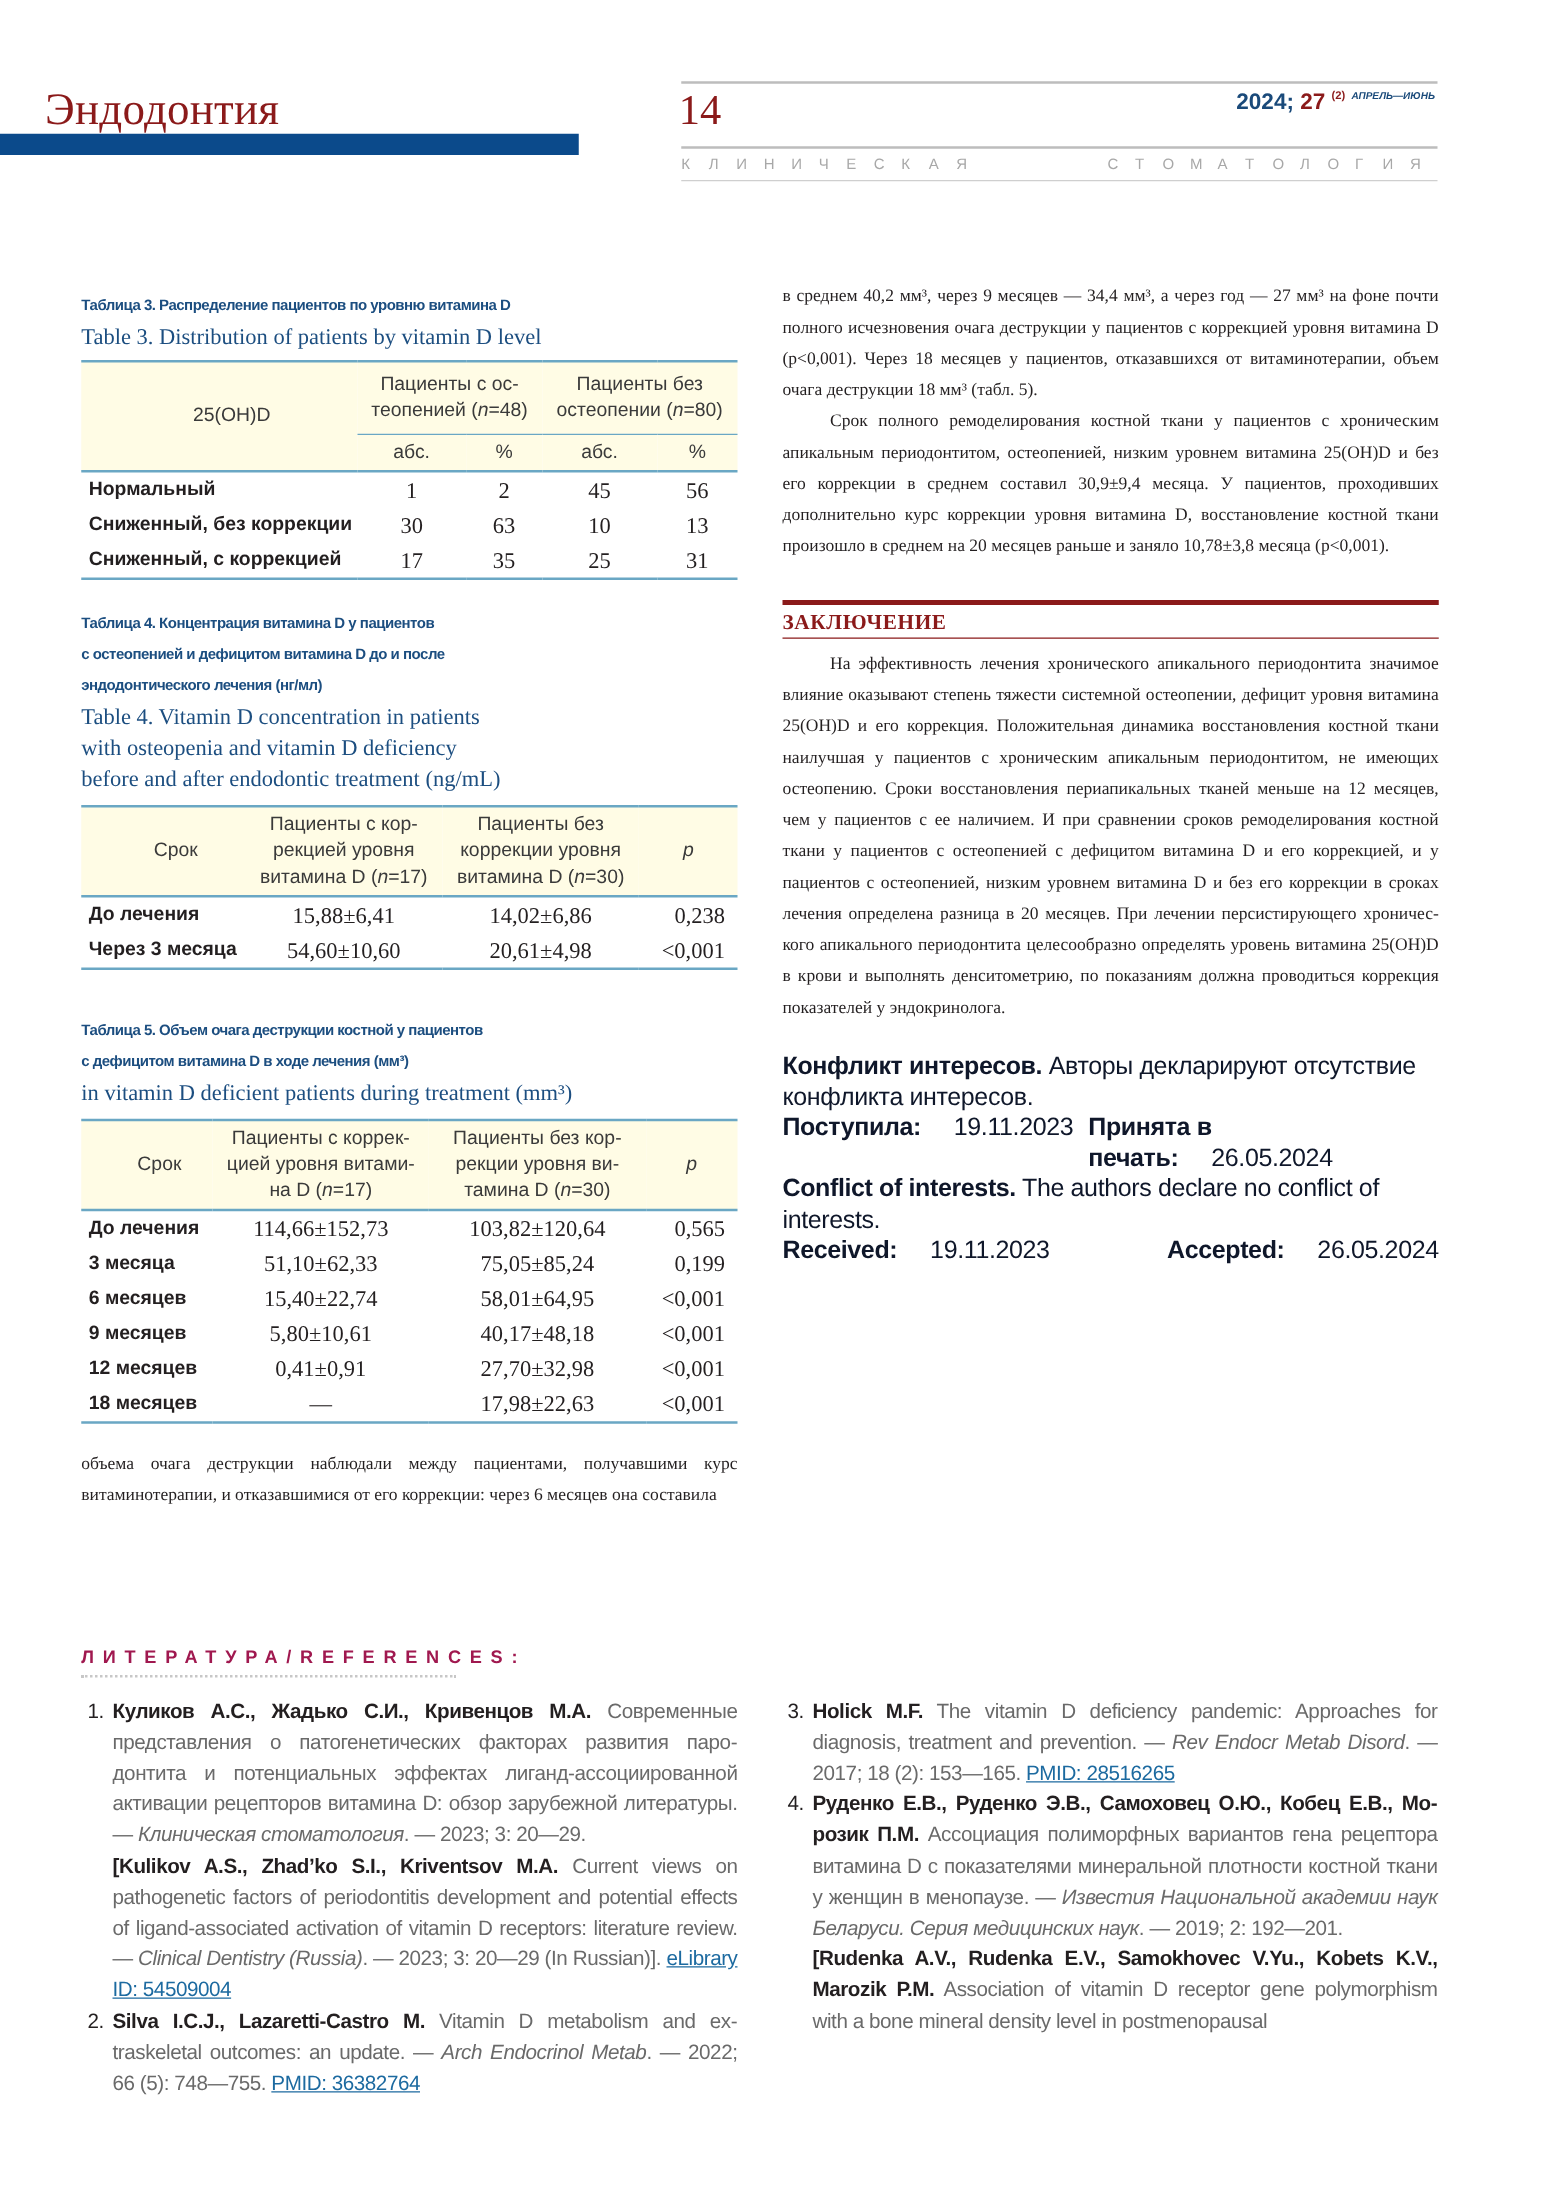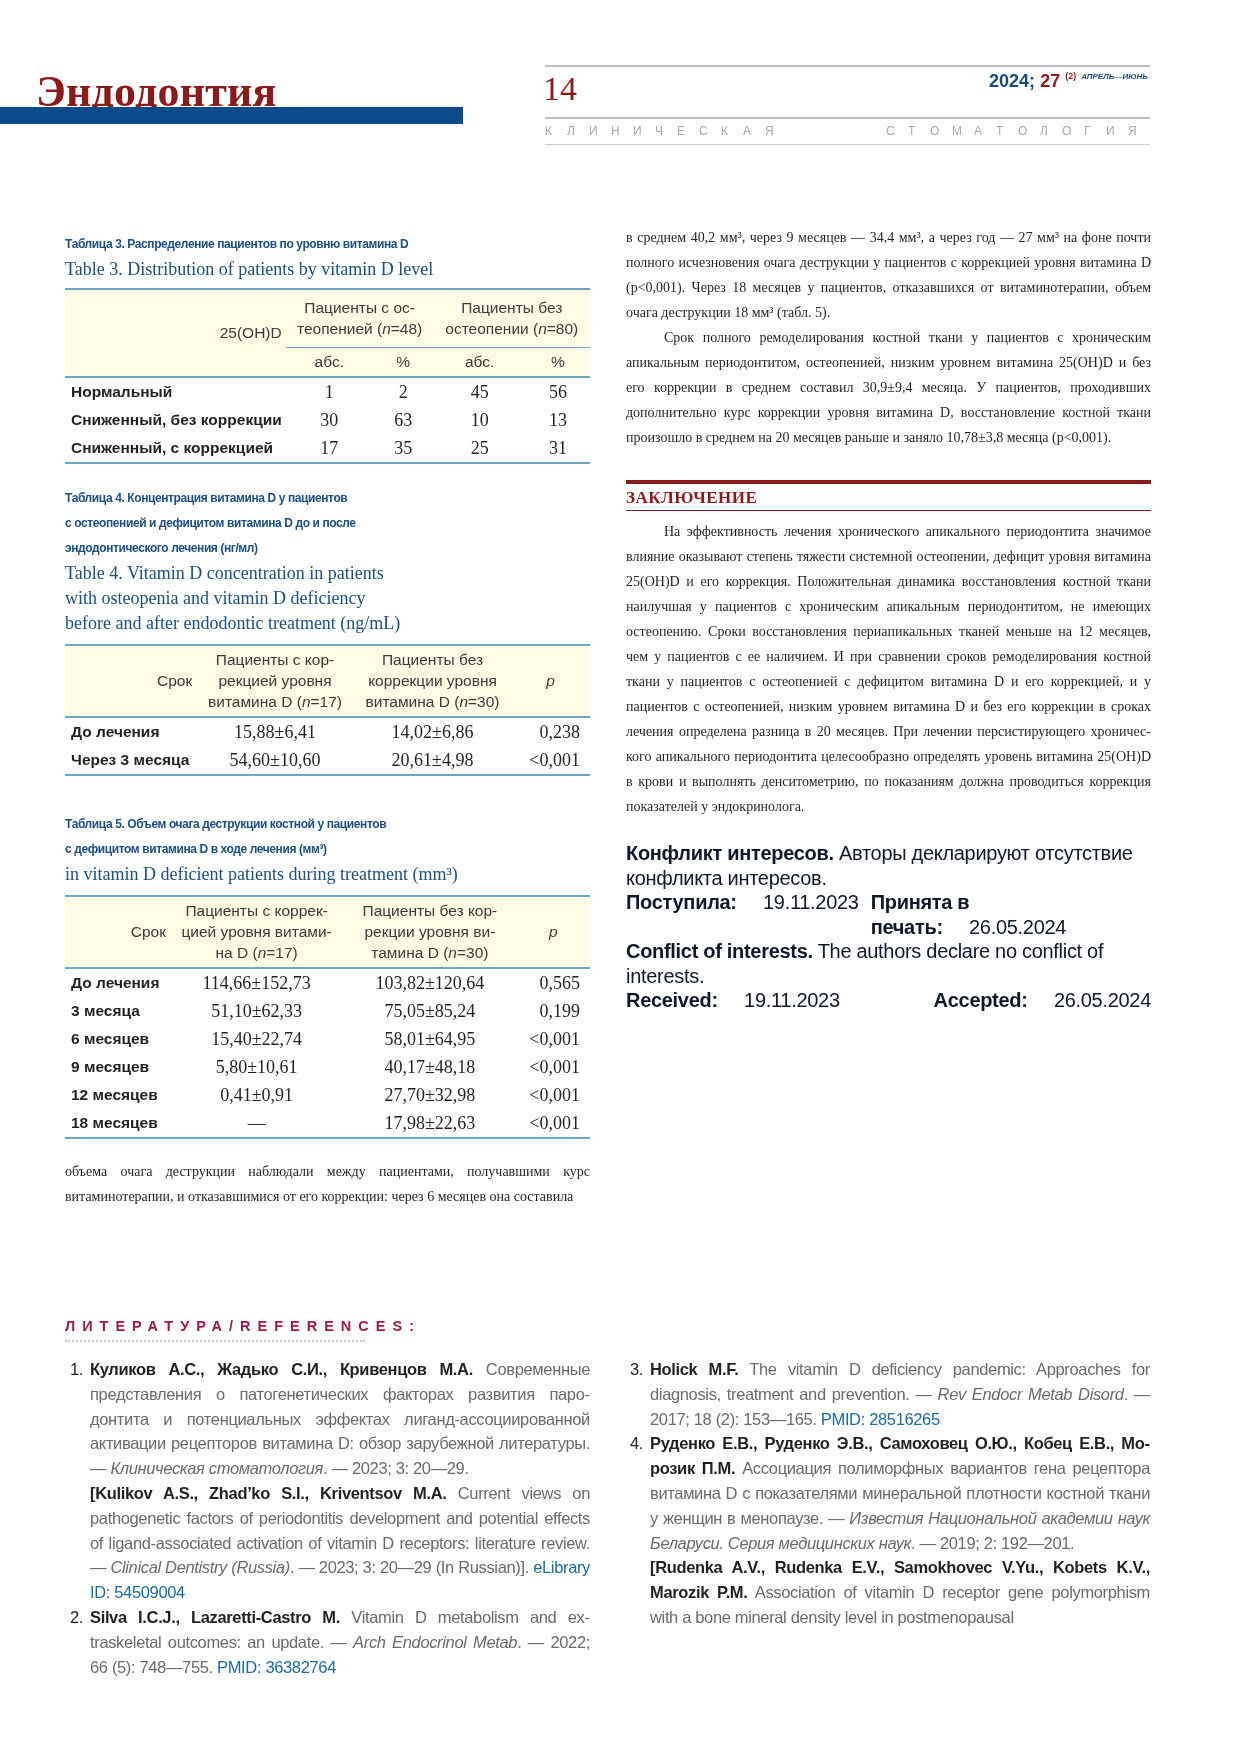--- a/index.html
+++ b/index.html
@@ -1,19 +1,19 @@
 <!DOCTYPE html>
 <html><head>
 <meta charset="utf-8">
 <style>
   html, body { margin: 0; padding: 0; background: #ffffff; }
   body { width: 1241px; height: 1754px; position: relative; overflow: hidden; font-family: "Liberation Serif", serif; color: #231f20; }
 
   
-  .section-title { position: absolute; left: 36px; top: 66px; font-family: "Liberation Serif", serif; font-size: 44px; color: #8b1a1a; letter-spacing: 0.2px; font-weight: bold; }
+  .section-title { position: absolute; left: 36px; top: 66px; font-family: "Liberation Serif", serif; font-size: 36px; color: #8b1a1a; letter-spacing: 0.2px; }
   .header-bar { position: absolute; left: 0; top: 107px; width: 463px; height: 17px; background: #0b4a8b; }
   .header-topline { position: absolute; left: 545px; top: 65px; width: 605px; height: 2px; background: #bdbdbd; }
   .page-number { position: absolute; left: 543px; top: 70px; font-family: "Liberation Serif", serif; font-size: 34px; color: #8b1a1a; }
   .issue { position: absolute; right: 93px; top: 71px; font-family: "Liberation Sans", sans-serif; font-weight: bold; font-size: 18px; color: #1a4a7a; white-space: nowrap; }
   .issue .num { color: #8b1a1a; }
   .issue sup { font-size: 9px; color: #8b1a1a; vertical-align: 8px; }
   .issue .months { font-size: 8px; font-style: italic; color: #1a4a7a; vertical-align: 8px; }
   .header-midline { position: absolute; left: 545px; top: 117px; width: 605px; height: 2px; background: #bdbdbd; }
   .journal-name { position: absolute; left: 545px; top: 124px; width: 605px; display: flex; justify-content: space-between; font-family: "Liberation Sans", sans-serif; font-size: 12px; color: #a8a8a8; letter-spacing: 0; }
   .journal-name .word { display: flex; gap: 0; }
@@ -25,21 +25,21 @@
   .col-left { left: 65px; top: 232px; width: 525px; }
   .col-right { left: 626px; top: 232px; width: 525px; }
 
   .tcap-ru { font-family: "Liberation Sans", sans-serif; font-weight: bold; font-size: 12px; color: #1c4e80; line-height: 25px; letter-spacing: -0.4px; transform-origin: left; }
   .tcap-en { font-family: "Liberation Serif", serif; font-size: 18px; color: #1c4e80; line-height: 25px; }
 
   table.data { border-collapse: collapse; width: 100%; font-family: "Liberation Sans", sans-serif; font-size: 15.5px; color: #231f20; }
   table.data thead tr { background: #fffce5; }
   table.data thead { border-top: 2px solid #6aa7c4; border-bottom: 2px solid #6aa7c4; }
   table.data th { font-weight: normal; color: #3a3a3a; padding: 0 4px; text-align: center; line-height: 21px; }
-  table.data th.left { text-align: right; padding-left: 24px; }
+  table.data th.left { text-align: center; padding-left: 24px; }
   table.data td { padding: 0 4px; line-height: 28px; font-family: "Liberation Serif", serif; font-size: 18px; text-align: center; }
   table.data td.rowlabel { font-family: "Liberation Sans", sans-serif; font-weight: bold; font-size: 15.5px; text-align: left; padding-left: 6px; white-space: nowrap; }
   table.data td.p { text-align: right; padding-right: 10px; }
   table.data tbody { border-bottom: 2px solid #6aa7c4; }
   table.data .subhead th { border-top: 1px solid #6aa7c4; line-height: 28px; }
 
   .body-text { font-family: "Liberation Serif", serif; font-size: 14px; line-height: 25px; text-align: justify; color: #231f20; }
   .body-text p { margin: 0; }
   .indent { text-indent: 38px; }
 
@@ -53,21 +53,21 @@
   .ref-head { position: absolute; left: 65px; top: 1318px; font-family: "Liberation Sans", sans-serif; font-weight: bold; font-size: 14.5px; color: #a0184f; letter-spacing: 7px; }
   .ref-dots { position: absolute; left: 65px; top: 1340px; width: 300px; height: 0; border-top: 2px dotted #c7c7c7; }
   .refs { position: absolute; font-family: "Liberation Sans", sans-serif; font-size: 16.5px; line-height: 24.8px; color: #6a6a6a; letter-spacing: -0.35px; }
   .refs-left { left: 70px; top: 1357px; width: 520px; }
   .refs-right { left: 630px; top: 1357px; width: 520px; }
   .ref { display: flex; }
   .ref .n { width: 20px; color: #231f20; flex: none; }
   .ref .t { flex: 1; text-align: justify; }
   .ref b { color: #231f20; font-weight: bold; }
   .ref i { font-style: italic; }
-  .ref a { color: #1c6aa0; }
+  .ref a { color: #1c6aa0; text-decoration: underline; }
 </style>
 </head>
 <body>
 
 <div class="section-title">Эндодонтия</div>
 <div class="header-bar"></div>
 <div class="header-topline"></div>
 <div class="page-number">14</div>
 <div class="issue">
   <span>2024;</span>

